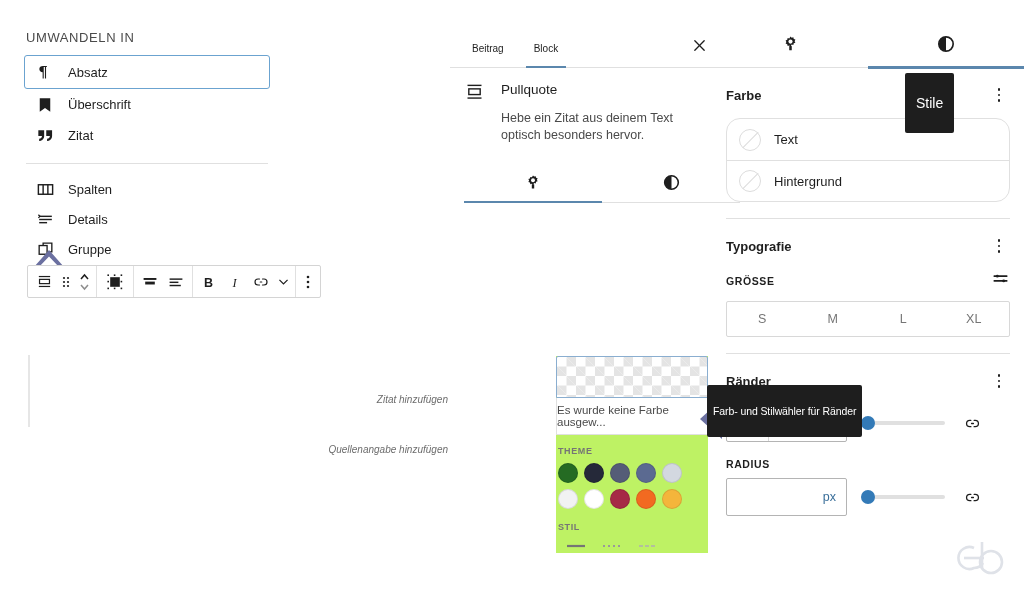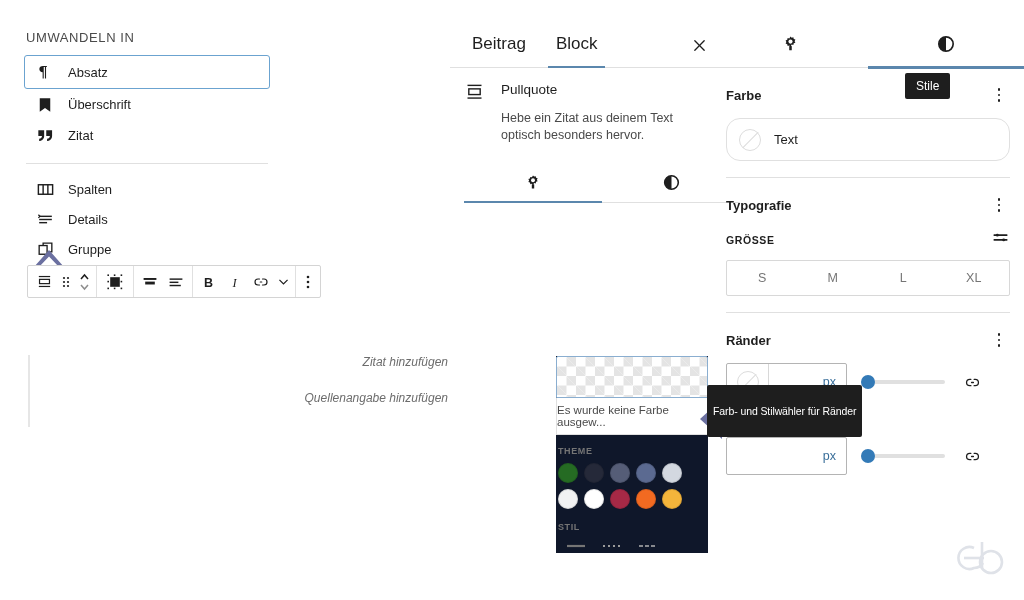--- a/index.html
+++ b/index.html
@@ -67,35 +67,35 @@
   
   .canvas-quote {
     position: absolute; left: 28px; top: 355px; width: 420px;
   }
   .cq-rule {
     position: absolute; left: 0; top: 0; width: 2px; height: 72px;
     background: #e6e6e6;
   }
   .cq-text {
     text-align: right; font-style: italic; color: #6c6c6c;
-    font-size: 12px; padding-right: 0;
+    font-size: 10px; padding-right: 0; margin-top: 39px;
   }
   .cq-text.first { margin-bottom: 22px; }
 
   
   .sidebar {
     position: absolute; left: 450px; top: 24px;
     width: 574px; height: 576px; background: #fff;
   }
   .sb-tabs {
     position: relative; display: flex; align-items: flex-end;
     height: 44px; border-bottom: 1px solid #e0e0e0;
   }
   .sb-tab {
-    position: relative; font-size: 17px; color: #1e1e1e;
+    position: relative; font-size: 10px; color: #1e1e1e;
     padding: 0 8px 13px 8px; cursor: pointer; margin-right: 14px; margin-top: 11px;
   }
   .sb-tab.active::after {
     content: ""; position: absolute; left: 0; right: 0; bottom: -1px;
     height: 2.5px; background: #5b87ad;
   }
   .sb-close {
     position: absolute; left: 235px; bottom: 8px;
     width: 28px; height: 28px; display: flex; align-items: center;
     justify-content: center; cursor: pointer; color: #1e1e1e;
@@ -223,27 +223,27 @@
     padding-right: 10px; font-size: 12.5px; color: #3a6f9a; background: #fff;
     cursor: text;
   }
 
   
   .tooltip {
     position: absolute; background: #1e1e1e; color: #fff;
     font-size: 11.5px; border-radius: 2px; padding: 5px 9px;
     white-space: nowrap; z-index: 40;
   }
-  #tip-stile { left: 905px; top: 73px; font-size: 12px; padding: 6px 11px; }
+  #tip-stile { left: 905px; top: 73px; font-size: 14px; padding: 22px 11px; }
   #tip-raender { left: 707px; top: 385px; font-size: 10.5px; padding: 20px 6px; letter-spacing: -0.1px; }
 
   
   .cp-pop {
     position: absolute; left: 556px; top: 356px; width: 152px;
-    background: #0f172a; z-index: 30;
+    background: #bef264; z-index: 30;
   }
   .cp-preview {
     height: 42px; border: 1px solid #8aaed0; border-radius: 2px 2px 0 0;
     background-image:
       linear-gradient(45deg, #e4e4e4 25%, transparent 25%, transparent 75%, #e4e4e4 75%),
       linear-gradient(45deg, #e4e4e4 25%, transparent 25%, transparent 75%, #e4e4e4 75%);
     background-size: 19px 19px;
     background-position: 0 0, 9.5px 9.5px;
     background-color: #fff;
   }
@@ -531,20 +531,24 @@
           <span class="kebab">
             <i></i>
               <i></i>
               <i></i>
           </span>
         </div>
         <div class="color-box">
           <div class="color-row">
             <span class="swatch-empty"></span>
             <span class="color-label">Text</span>
+          </div>
+          <div class="color-row">
+            <span class="swatch-empty"></span>
+            <span class="color-label">Hintergrund</span>
           </div>
         </div>
         <div class="insp-divider"></div>
       </div>
 
       <div class="insp-section">
         <div class="insp-sec-head">
           <span class="insp-sec-title">Typografie</span>
           <span class="kebab">
             <i></i>

